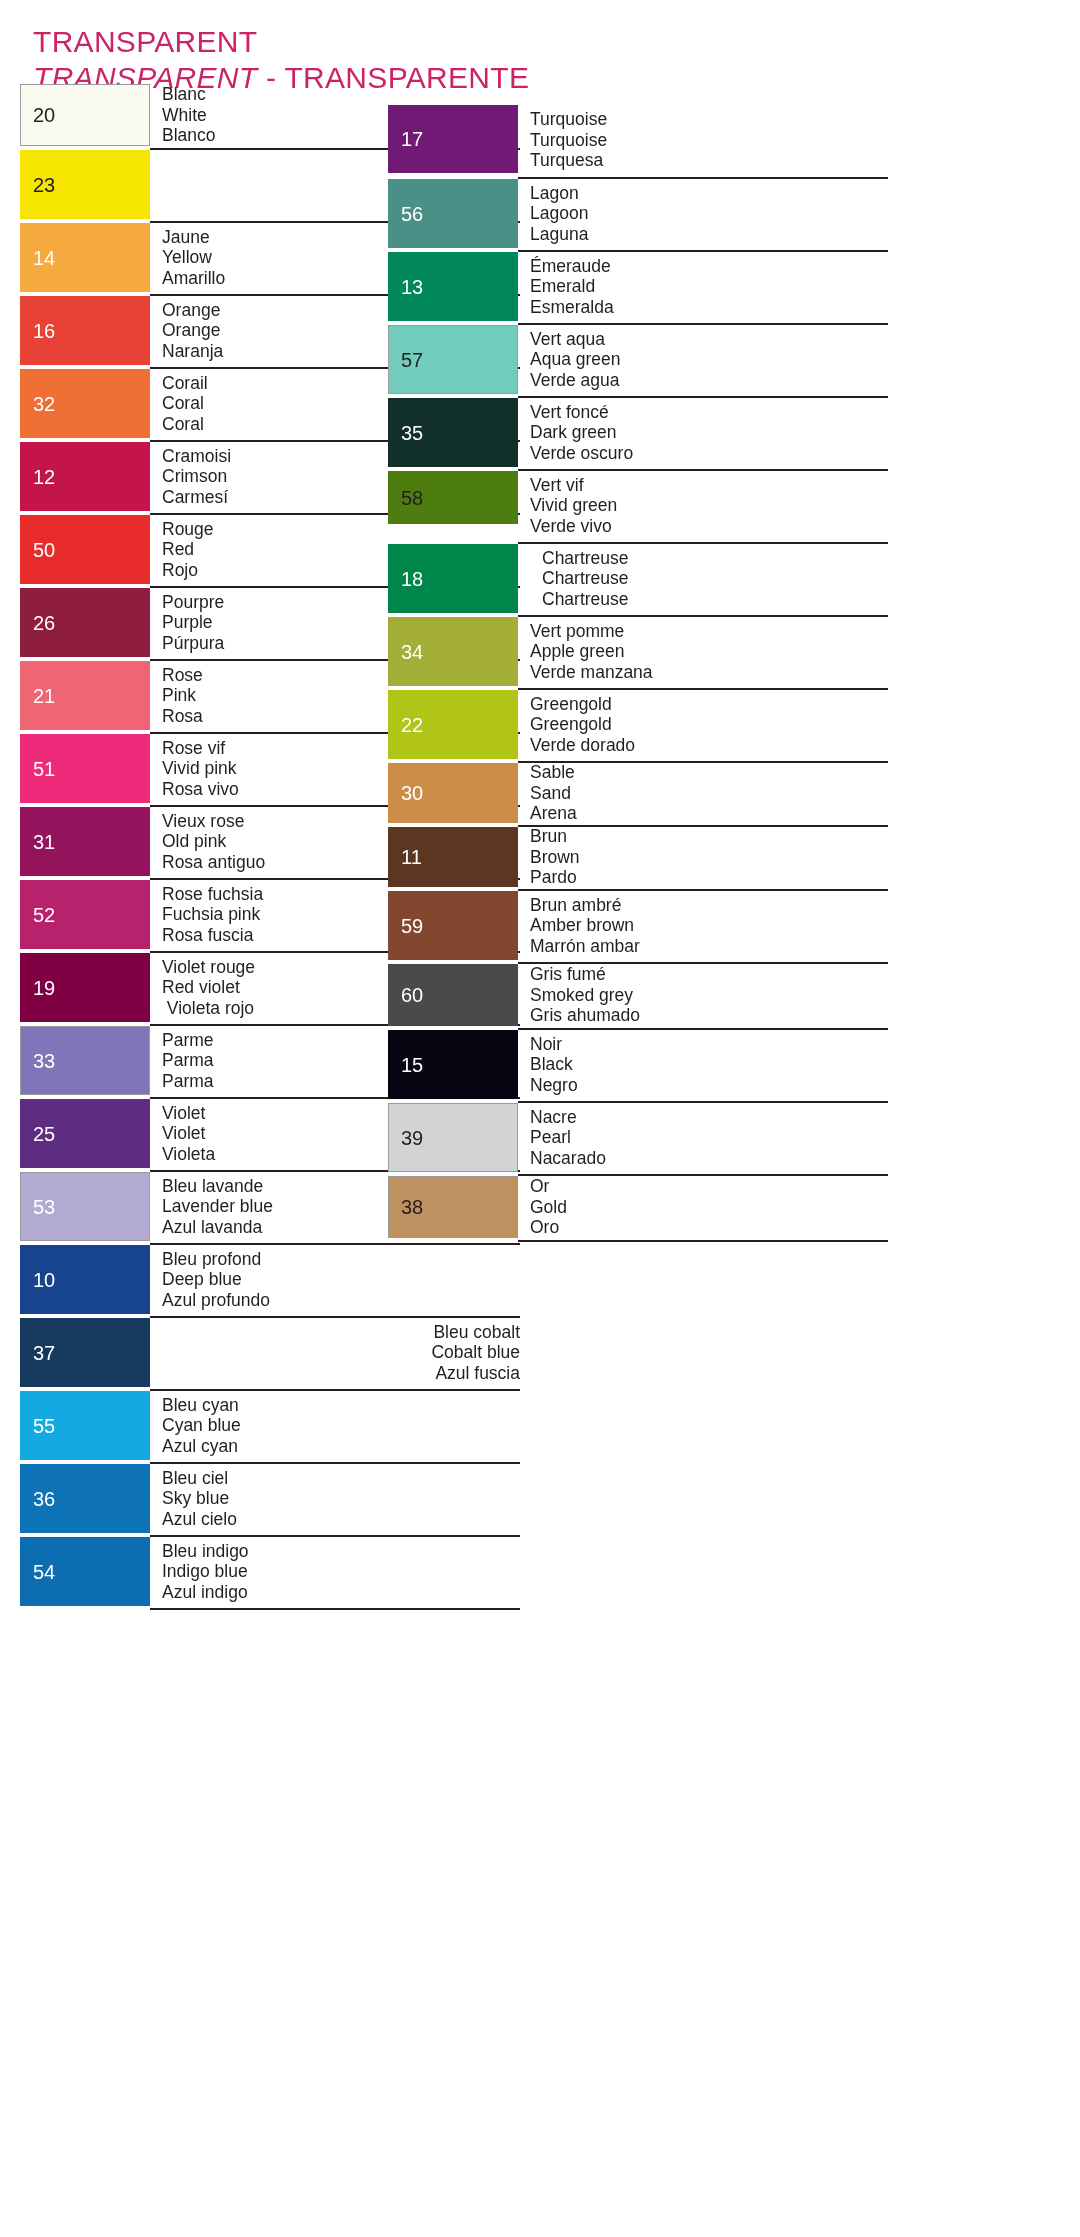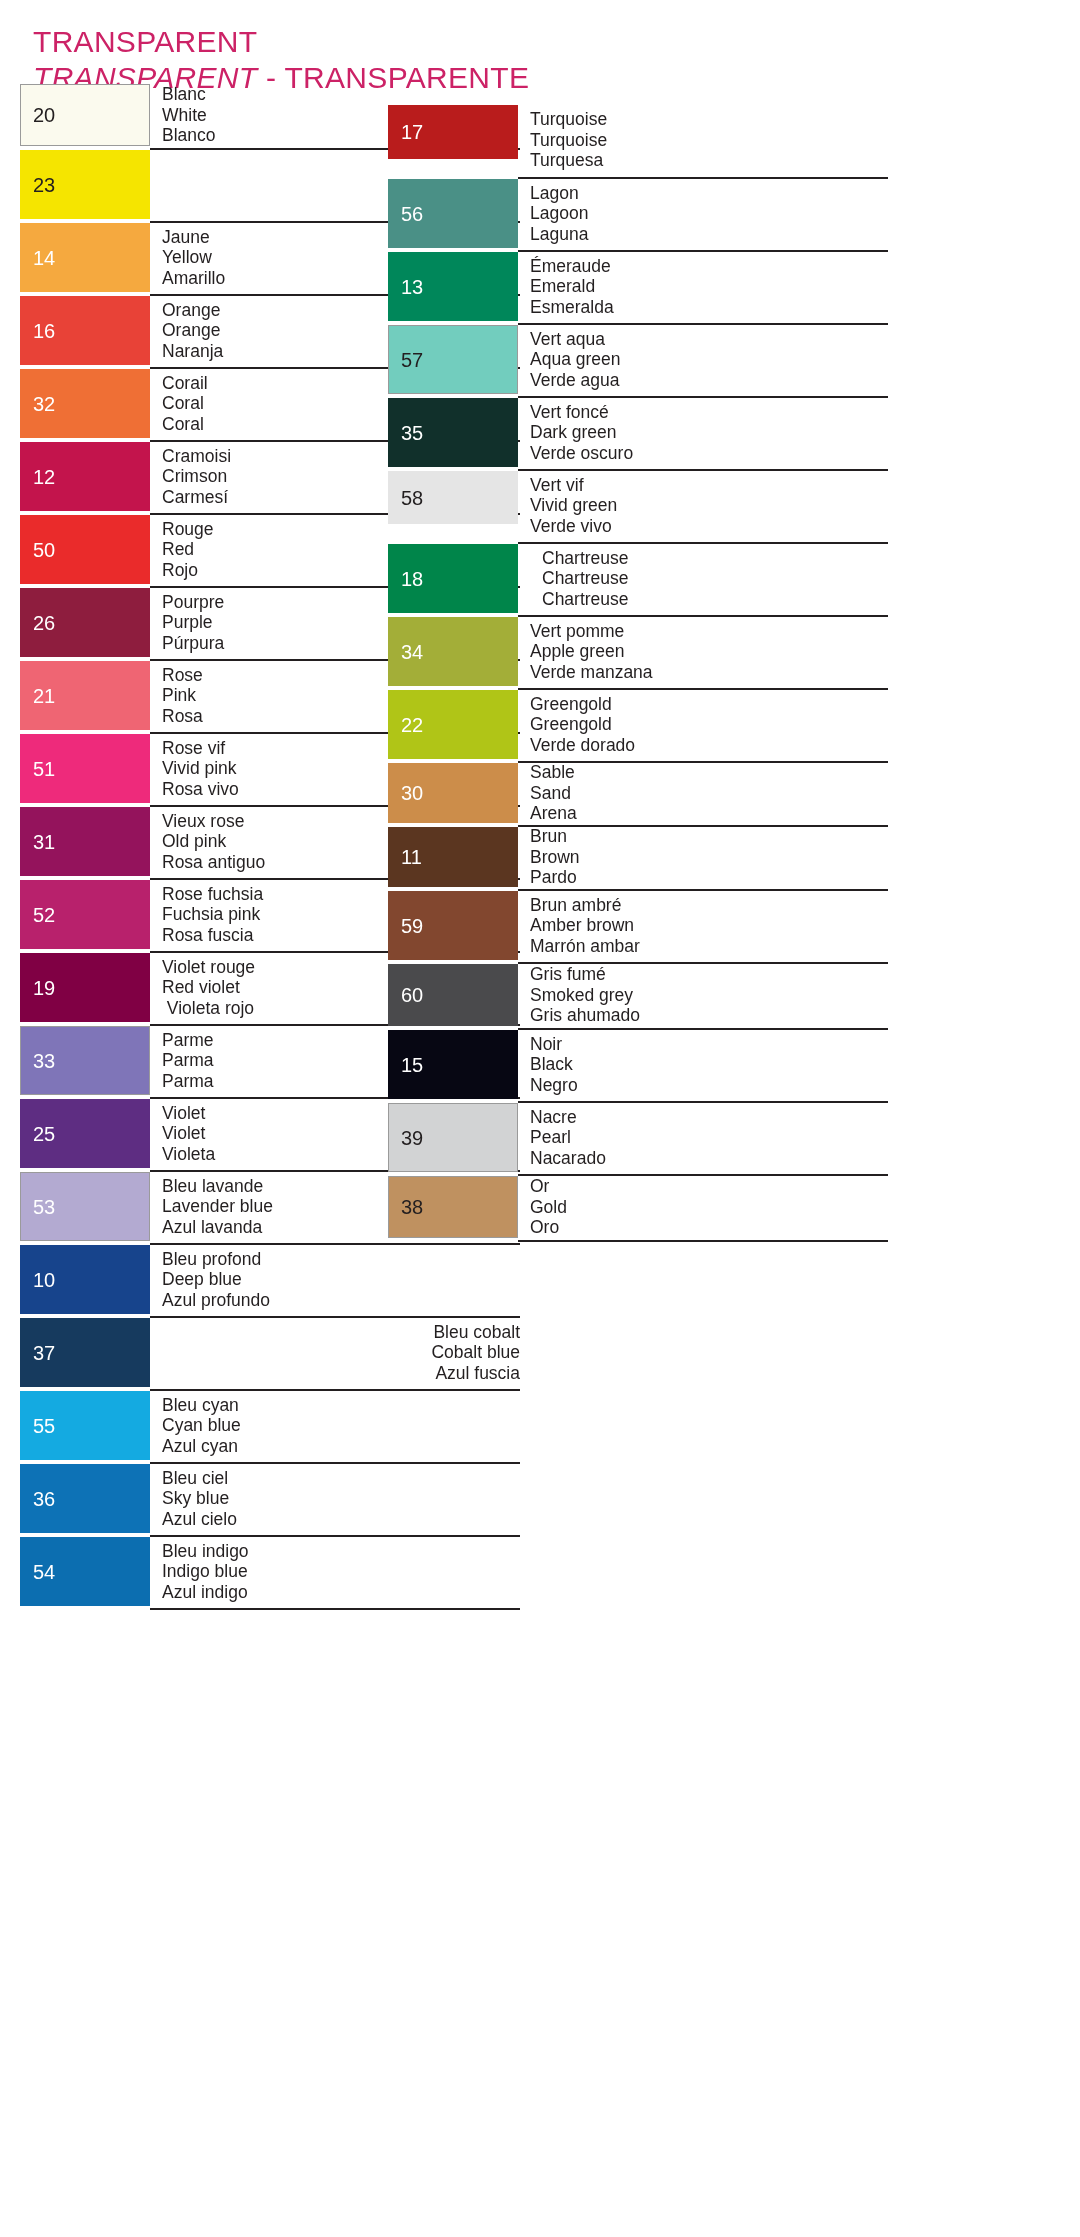--- a/index.html
+++ b/index.html
@@ -397,21 +397,21 @@
             <div class="nm">Indigo blue</div>
             <div class="nm">Azul indigo</div>
           </div>
         </div>
         <div class="rule" style="background: rgb(35, 31, 32);"></div>
       </div>
     </div>
   <div class="column" id="col-right">
       <div class="row" style="position: absolute; left: 0px; top: 21px; width: 500px; height: 74px;">
         <div class="row-inner" style="height: 70px;">
-          <div class="swatch" style="background: #b91c1c; height: 54px; padding-left: 27px;">
+          <div class="swatch" style="background: #701a75; height: 68px; padding-left: 27px;">
             <span class="swatch-number num-light">17</span>
           </div>
           <div class="names" style="height: 70px;">
             <div class="nm">Turquoise</div>
             <div class="nm">Turquoise</div>
             <div class="nm">Turquesa</div>
           </div>
         </div>
         <div class="rule" style="background: rgb(35, 31, 32);"></div>
       </div>
@@ -462,21 +462,21 @@
           <div class="names" style="height: 69px;">
             <div class="nm">Vert foncé</div>
             <div class="nm">Dark green</div>
             <div class="nm">Verde oscuro</div>
           </div>
         </div>
         <div class="rule" style="background: rgb(35, 31, 32);"></div>
       </div>
       <div class="row" style="position: absolute; left: 0px; top: 387px; width: 500px; height: 73px;">
         <div class="row-inner" style="height: 69px;">
-          <div class="swatch" style="background: #e5e5e5; height: 53px;">
+          <div class="swatch" style="background: #4d7c0f; height: 53px;">
             <span class="swatch-number num-dark">58</span>
           </div>
           <div class="names" style="height: 69px;">
             <div class="nm">Vert vif</div>
             <div class="nm">Vivid green</div>
             <div class="nm">Verde vivo</div>
           </div>
         </div>
         <div class="rule" style="background: rgb(35, 31, 32);"></div>
       </div>

